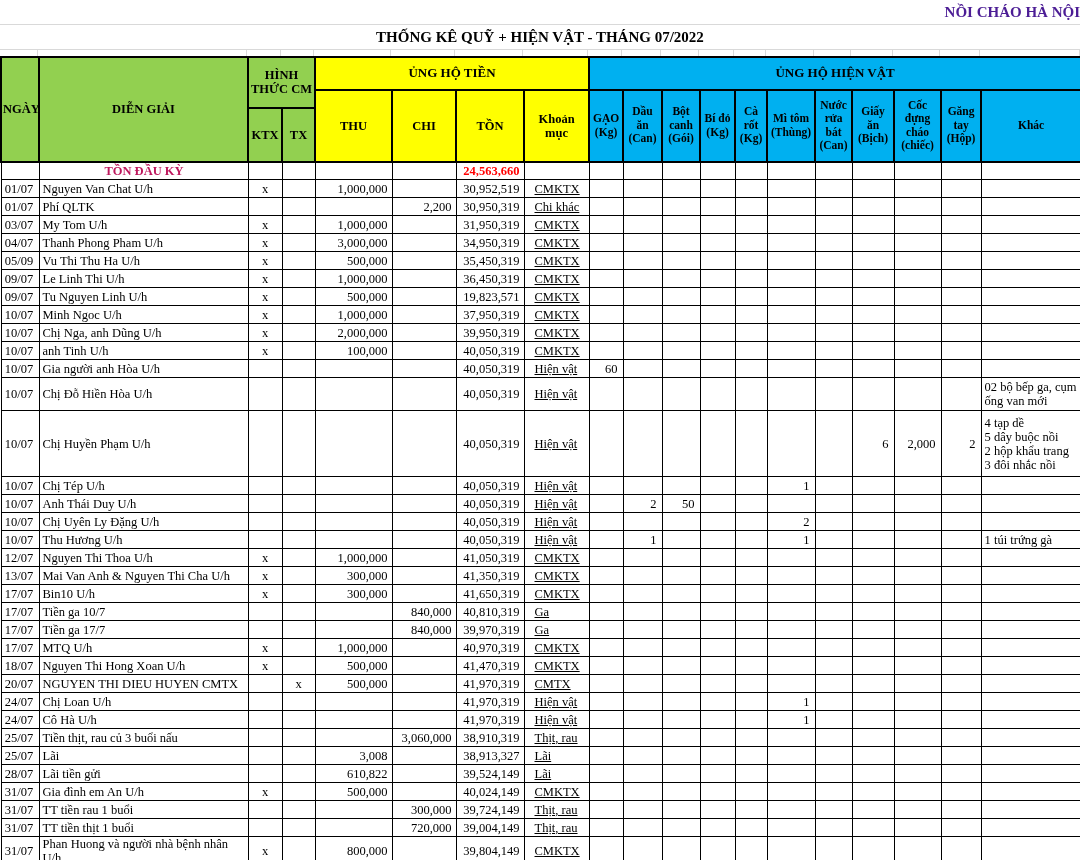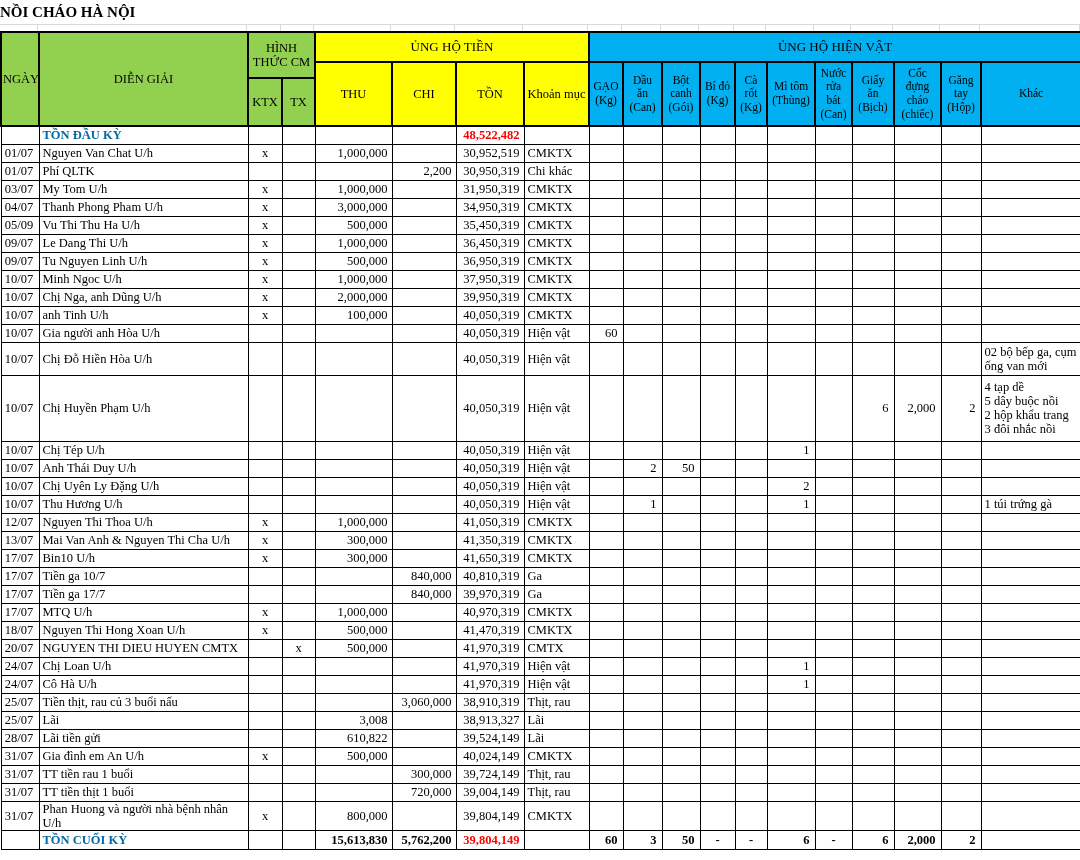--- a/index.html
+++ b/index.html
@@ -2,68 +2,69 @@
 <html><head>
 <meta charset="utf-8">
 <style>
   html,body{margin:0;padding:0;background:#fff;}
   #sheet{
     width:1080px;height:860px;overflow:hidden;background:#fff;
     font-family:"Liberation Serif","DejaVu Serif",serif;
     position:relative;
   }
   .title-row{
-    height:24px;line-height:24px;text-align:left;
-    font-weight:bold;font-size:15px;color:#000000;
+    height:24px;line-height:24px;text-align:right;
+    font-weight:bold;font-size:15px;color:#4c1d95;
     border-bottom:1px solid #D9D9D9;
   }
   .subtitle-row{
     height:24px;line-height:24px;text-align:center;
     font-weight:bold;font-size:15px;color:#000;
     border-bottom:1px solid #D9D9D9;
   }
   #spacer{height:6px;display:flex;}
   #spacer span{display:block;height:6px;border-right:1px solid #DADADA;box-sizing:border-box;}
   table{
     border-collapse:collapse;table-layout:fixed;width:1080px;
     font-size:12.5px;color:#000;
   }
   th{
-    border:2px solid #000;padding:0 1px;font-weight:normal;
+    border:2px solid #000;padding:8px 1px;font-weight:bold;
     white-space:pre-line;text-align:center;vertical-align:middle;line-height:1.12;
   }
   td{
     border:1px solid #000;padding:0 2px;vertical-align:middle;
     overflow:hidden;line-height:1.12;
   }
   .green{background:#92D050;font-size:12.5px;}
   .yellow{background:#FFFF00;}
   .cyan{background:#00B0F0;}
   .band{font-size:13px;}
   th.item{font-size:11.5px;line-height:1.18;}
   td.c-date{text-align:center;padding-right:4px;}
   td.c-desc{text-align:left;padding-left:3px;}
   td.c-x{text-align:center;}
   td.c-num{text-align:right;padding-right:4px;}
-  td.c-cat{text-align:left;padding-left:3px;}
+  td.c-cat{text-align:left;padding-left:10px;text-decoration:underline;}
   td.c-inum{text-align:right;padding-right:5px;}
   td.c-khac{text-align:left;padding-left:3px;padding-right:2px;white-space:pre-line;line-height:14px;}
   td.dash{text-align:center;padding-right:2px;}
   tr.open td.c-desc, tr.close td.c-desc{
-    text-align:left;font-weight:bold;color:#0369a1;
+    text-align:center;font-weight:bold;color:#be185d;
   }
   tr.open td.c-num{color:#FF0000;font-weight:bold;}
   tr.close td{font-weight:bold;}
   tr.close td.c-ton{color:#FF0000;}
 </style>
 </head>
 <body>
 
 <div id="sheet">
   <div class="title-row">NỒI CHÁO HÀ NỘI</div>
+  <div class="subtitle-row">THỐNG KÊ QUỸ + HIỆN VẬT - THÁNG 07/2022</div>
   <div id="spacer">
       <span style="width: 38px;"></span>
       <span style="width: 209px;"></span>
       <span style="width: 34px;"></span>
       <span style="width: 33px;"></span>
       <span style="width: 77px;"></span>
       <span style="width: 64px;"></span>
       <span style="width: 68px;"></span>
       <span style="width: 65px;"></span>
       <span style="width: 34px;"></span>
@@ -152,21 +153,21 @@
       </tr>
     </thead>
     <tbody id="tbody">
         <tr class="open" style="height: 18px;">
           <td class="c-date"></td>
           <td class="c-desc">TỒN ĐẦU KỲ</td>
           <td class="c-x"></td>
           <td class="c-x"></td>
           <td class="c-num"></td>
           <td class="c-num"></td>
-          <td class="c-num c-ton">48,522,482</td>
+          <td class="c-num c-ton">24,563,660</td>
           <td class="c-cat"></td>
           <td class="c-inum"></td>
           <td class="c-inum"></td>
           <td class="c-inum"></td>
           <td class="c-inum"></td>
           <td class="c-inum"></td>
           <td class="c-inum"></td>
           <td class="c-inum"></td>
           <td class="c-inum"></td>
           <td class="c-inum"></td>
@@ -273,21 +274,21 @@
           <td class="c-inum"></td>
           <td class="c-inum"></td>
           <td class="c-inum"></td>
           <td class="c-inum"></td>
           <td class="c-inum"></td>
           <td class="c-inum"></td>
           <td class="c-khac"></td>
         </tr>
         <tr style="height: 18px;">
           <td class="c-date">09/07</td>
-          <td class="c-desc">Le Dang Thi U/h</td>
+          <td class="c-desc">Le Linh Thi U/h</td>
           <td class="c-x">x</td>
           <td class="c-x"></td>
           <td class="c-num">1,000,000</td>
           <td class="c-num"></td>
           <td class="c-num c-ton">36,450,319</td>
           <td class="c-cat">CMKTX</td>
           <td class="c-inum"></td>
           <td class="c-inum"></td>
           <td class="c-inum"></td>
           <td class="c-inum"></td>
@@ -299,21 +300,21 @@
           <td class="c-inum"></td>
           <td class="c-khac"></td>
         </tr>
         <tr style="height: 18px;">
           <td class="c-date">09/07</td>
           <td class="c-desc">Tu Nguyen Linh U/h</td>
           <td class="c-x">x</td>
           <td class="c-x"></td>
           <td class="c-num">500,000</td>
           <td class="c-num"></td>
-          <td class="c-num c-ton">36,950,319</td>
+          <td class="c-num c-ton">19,823,571</td>
           <td class="c-cat">CMKTX</td>
           <td class="c-inum"></td>
           <td class="c-inum"></td>
           <td class="c-inum"></td>
           <td class="c-inum"></td>
           <td class="c-inum"></td>
           <td class="c-inum"></td>
           <td class="c-inum"></td>
           <td class="c-inum"></td>
           <td class="c-inum"></td>

